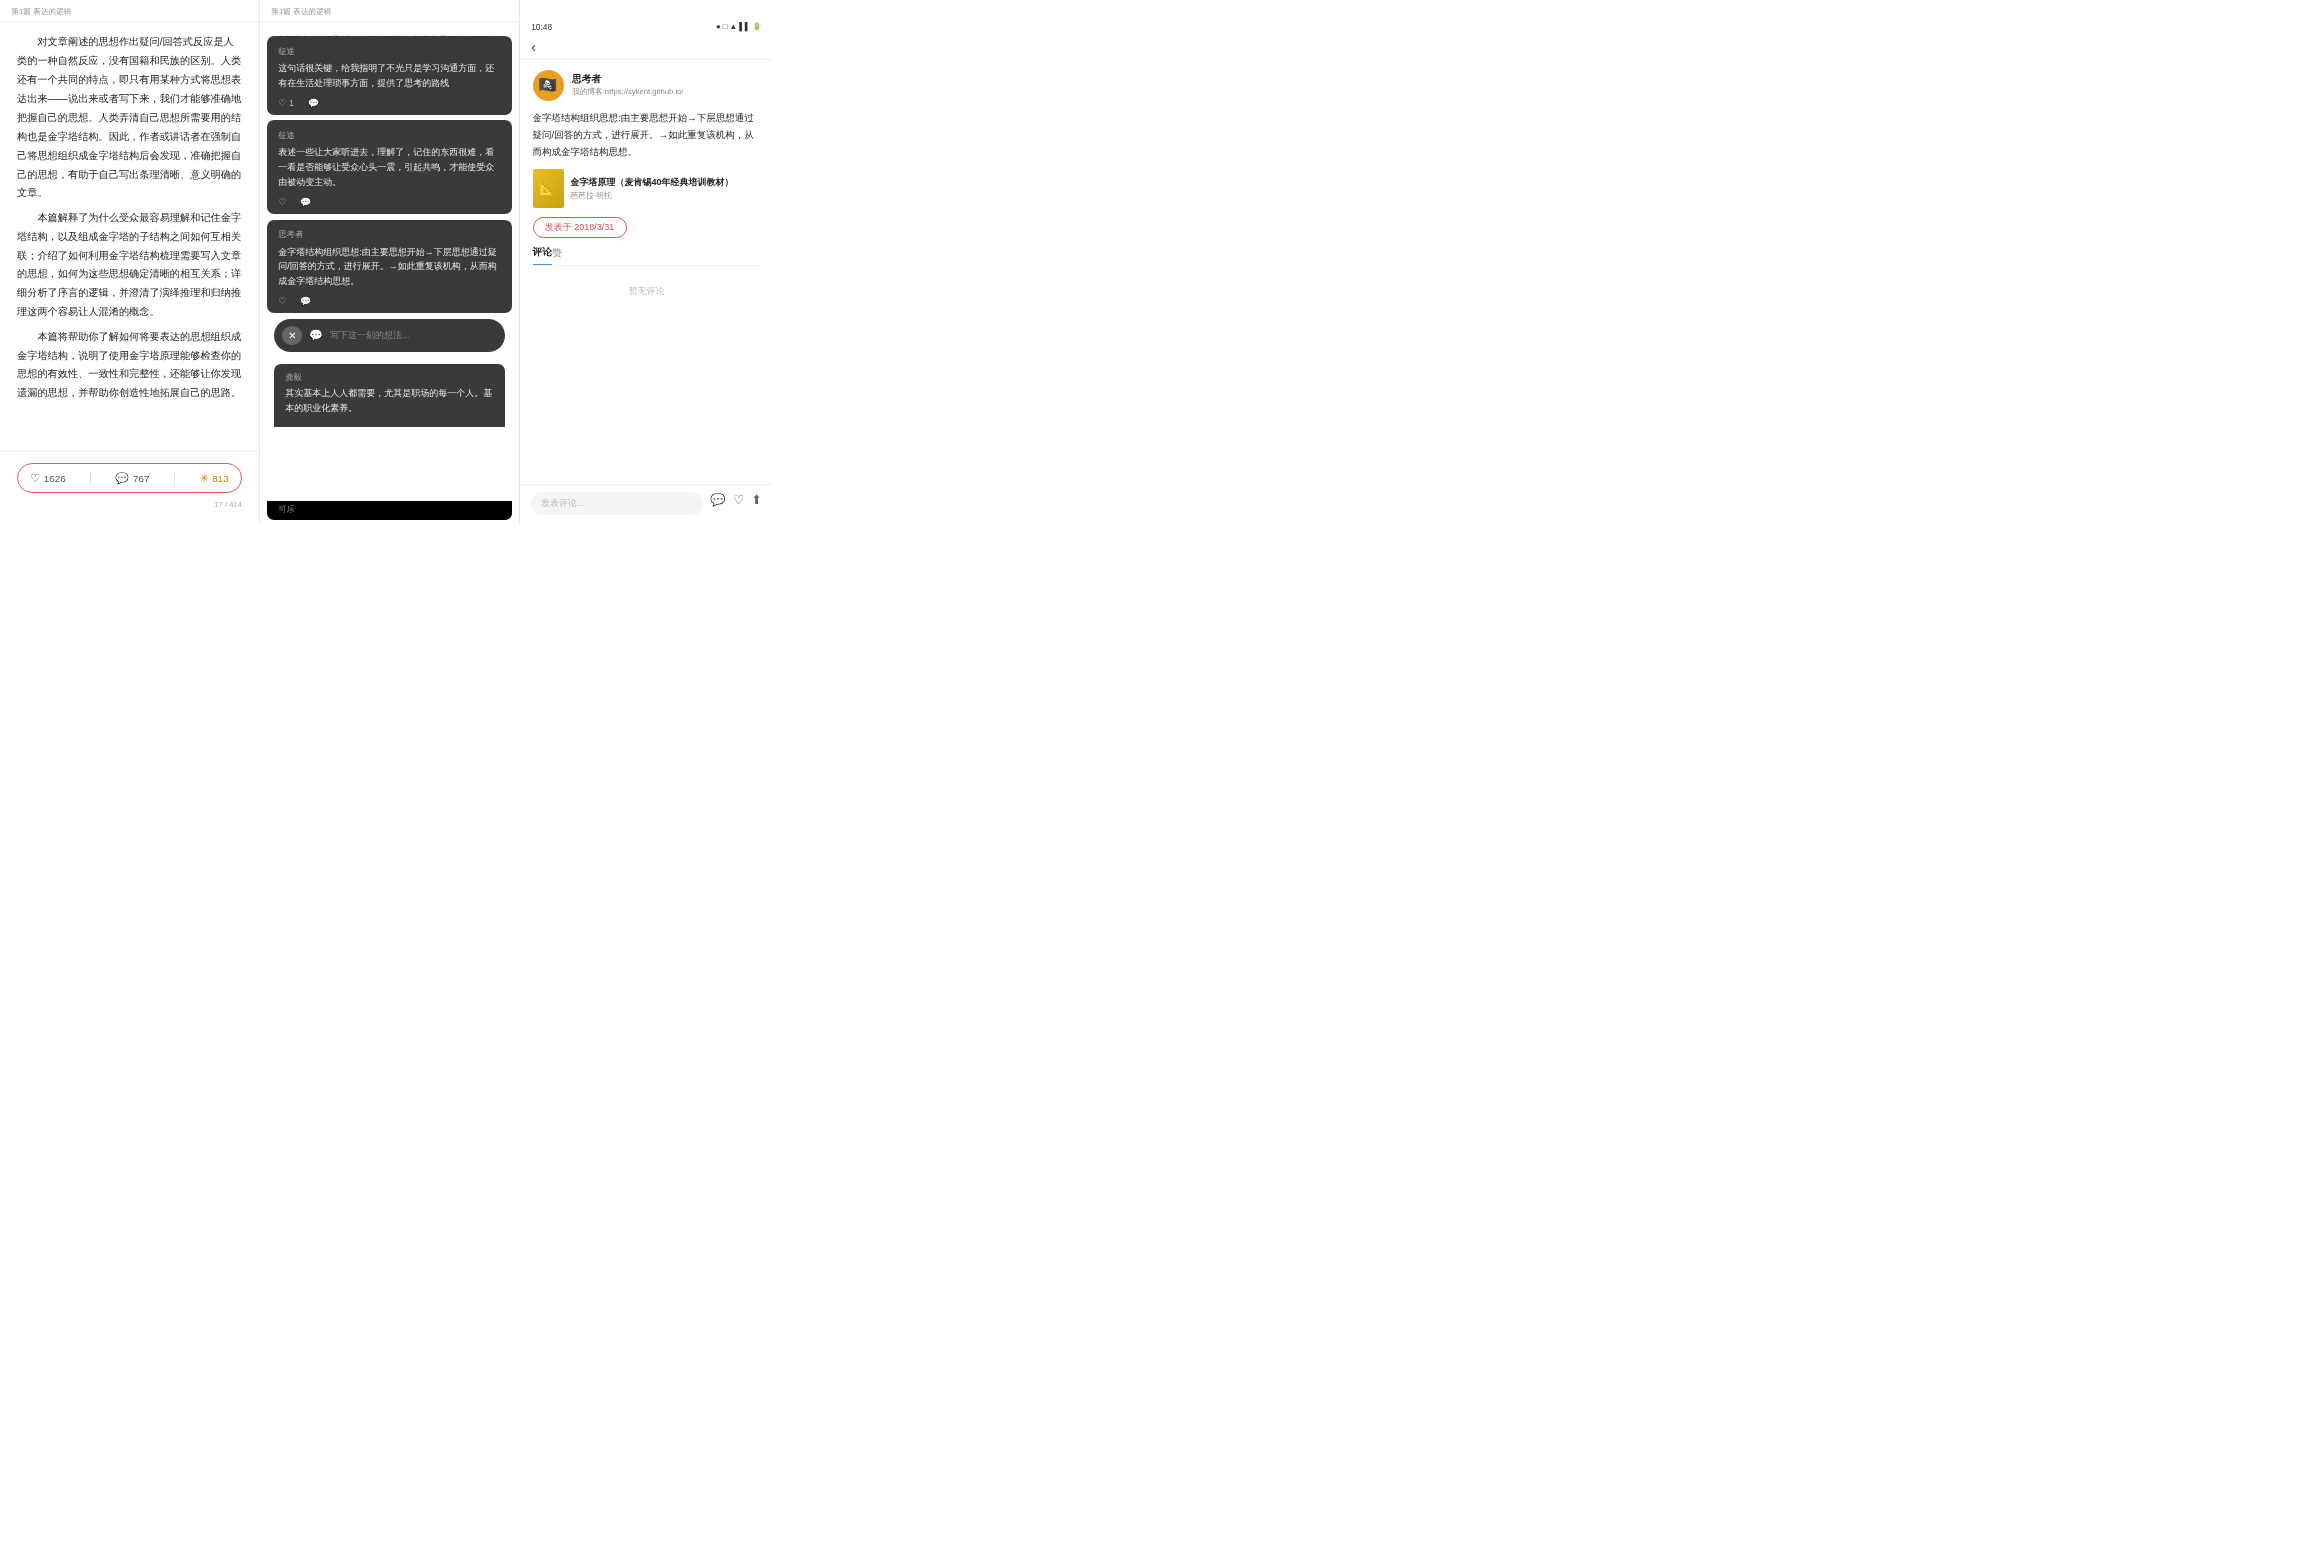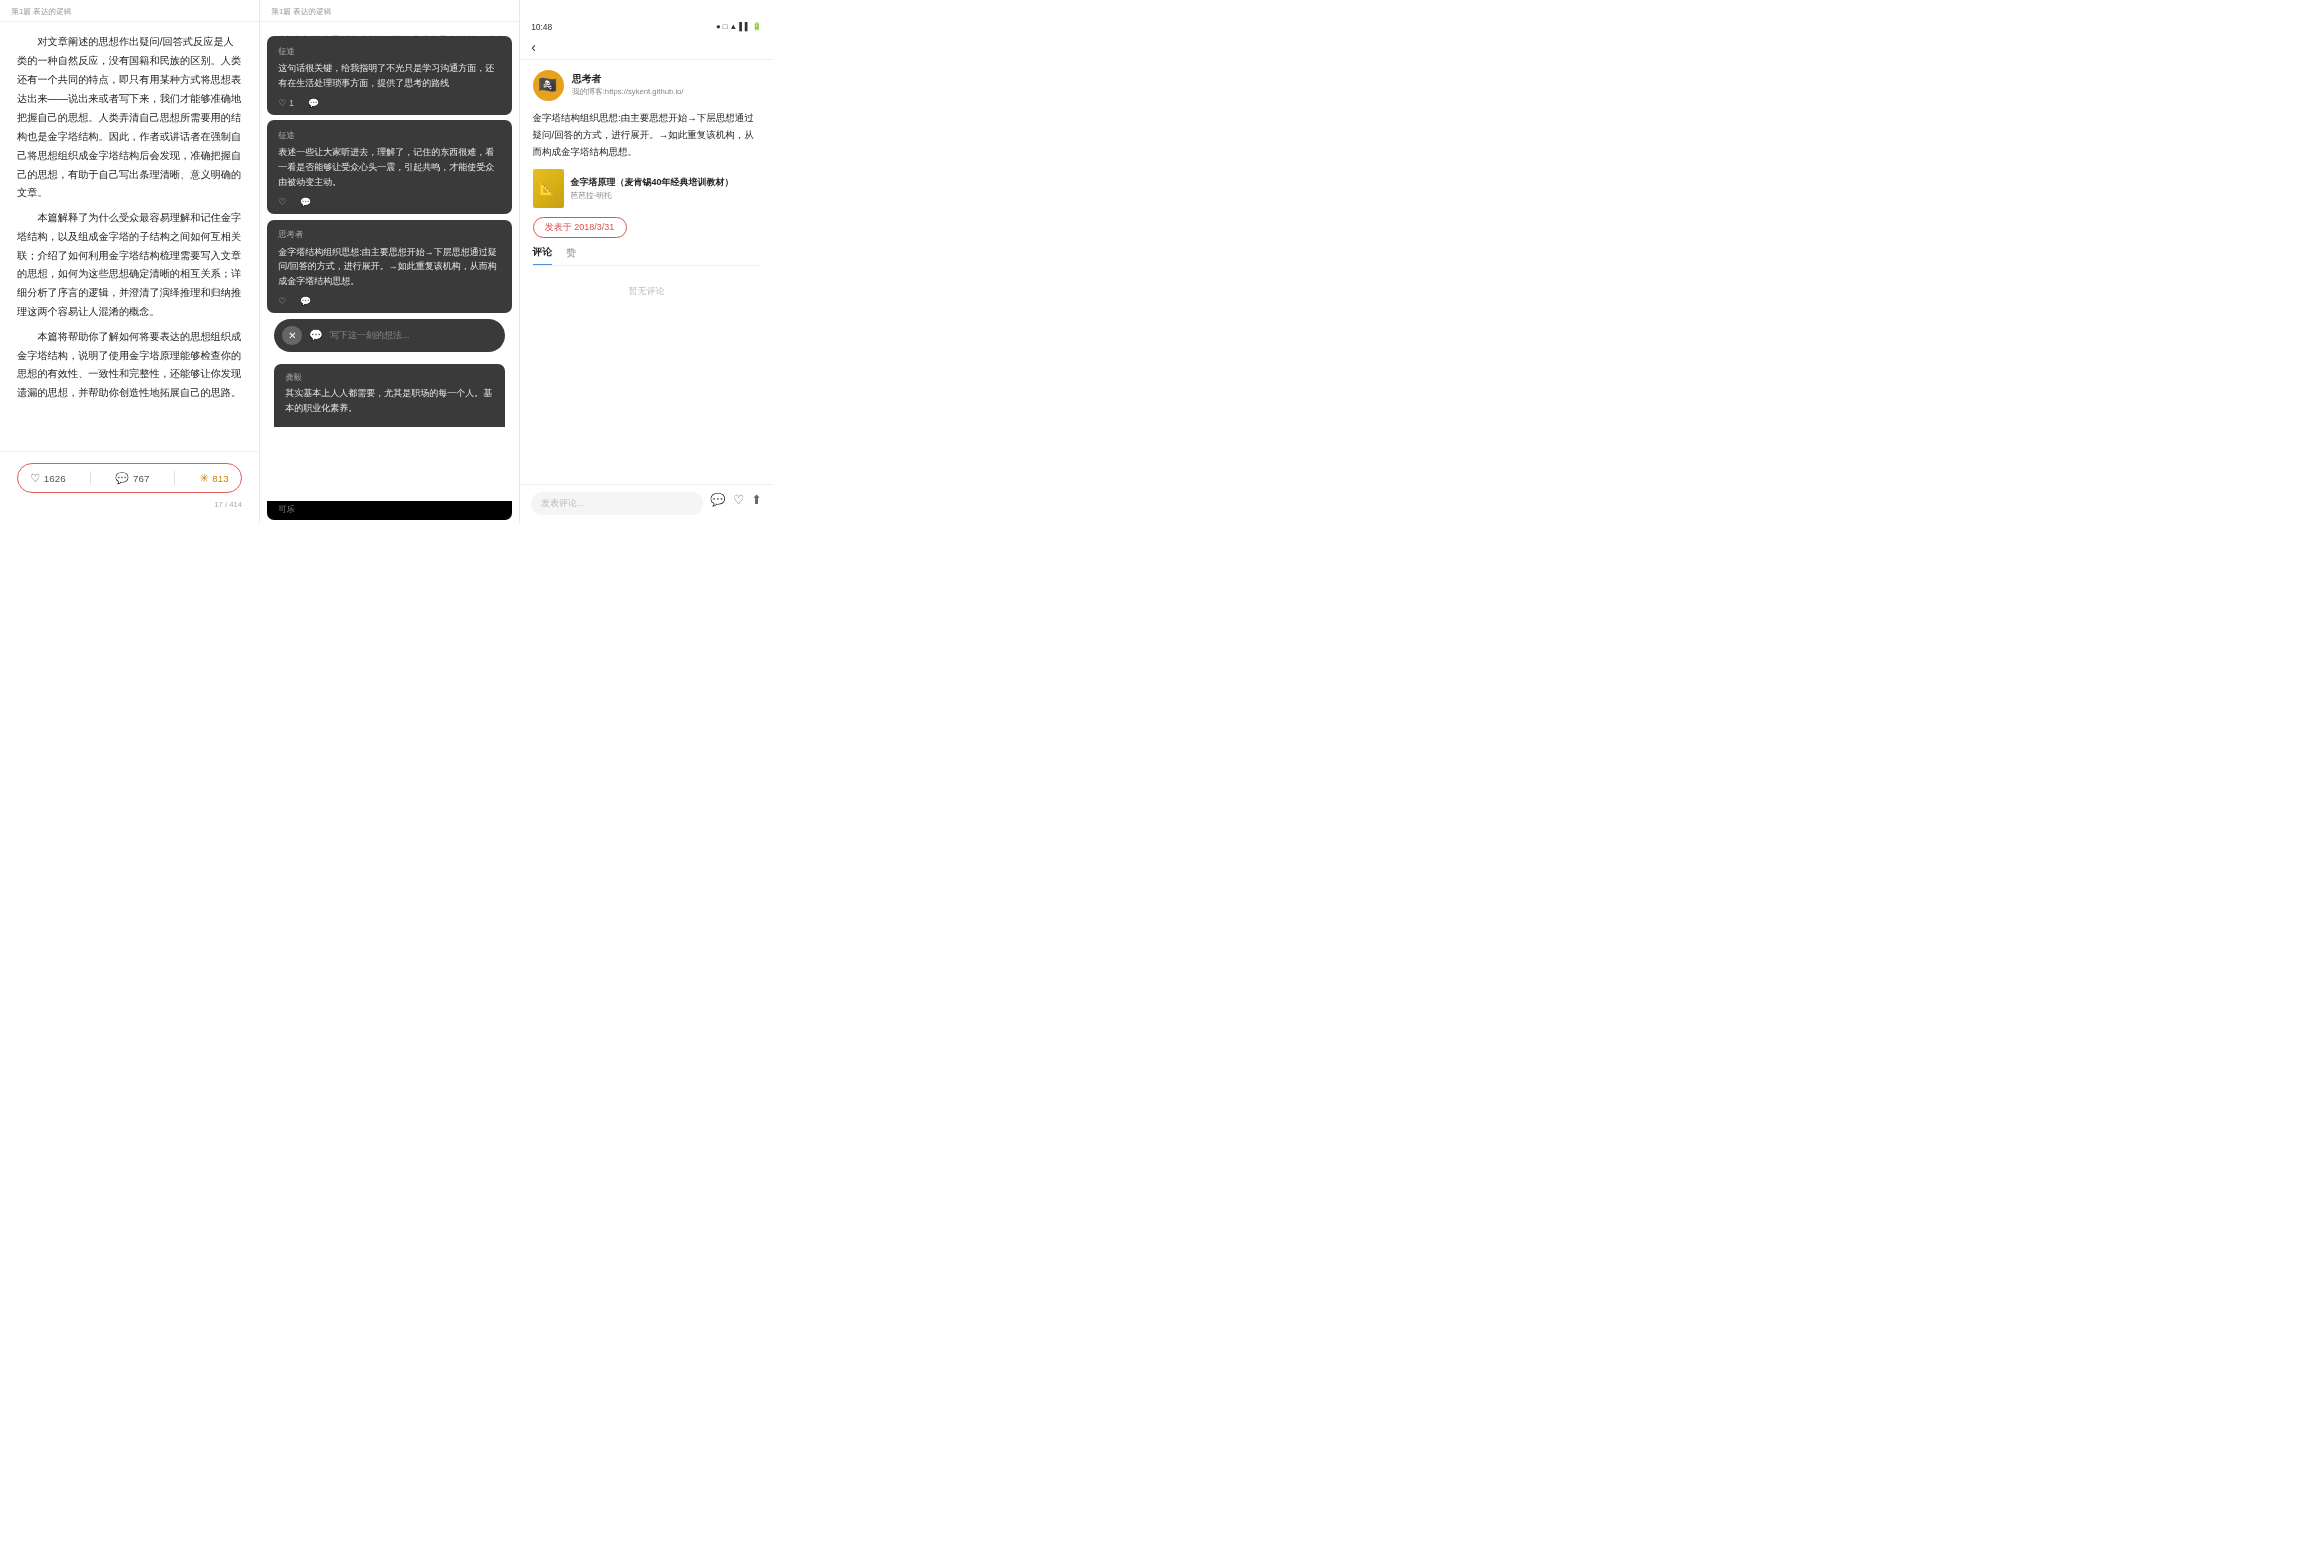--- a/index.html
+++ b/index.html
@@ -295,21 +295,20 @@
       border: 1.4px solid #e05050;
       border-radius: 17px;
       display: inline-block;
       padding: 2.8px 11.2px;
       margin: 4.2px 0 8.4px;
       text-align: right;
     }
     .tabs-row {
       display: flex;
       align-items: center;
-      gap: 14px;
       border-bottom: 0.7px solid #f0f0f0;
       margin-bottom: 8.4px;
     }
     .tab-item {
       font-size: 9.8px;
       color: #888;
       padding-bottom: 4.2px;
       cursor: pointer;
     }
     .tab-item.active {

